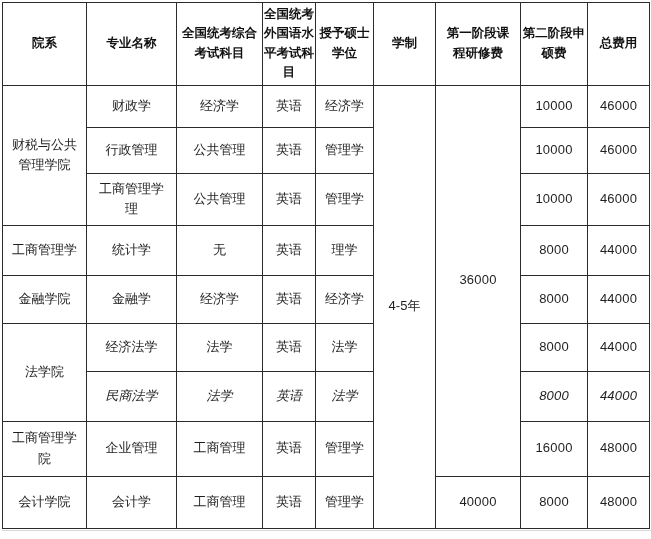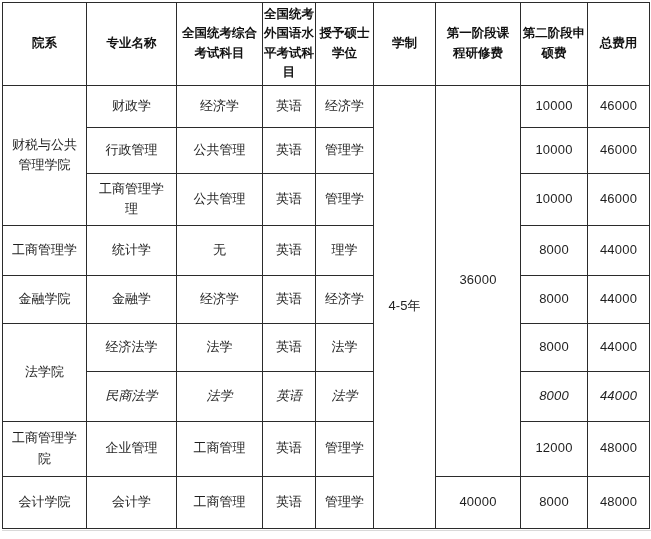--- a/index.html
+++ b/index.html
@@ -175,21 +175,21 @@
       <td class="num">44000</td>
     </tr>
 
     <tr class="r7">
       <td>工商管理学
 院</td>
       <td>企业管理</td>
       <td>工商管理</td>
       <td>英语</td>
       <td>管理学</td>
-      <td class="num">12000</td>
+      <td class="num">16000</td>
       <td class="num">48000</td>
     </tr>
 
     <tr class="r8">
       <td>会计学院</td>
       <td>会计学</td>
       <td>工商管理</td>
       <td>英语</td>
       <td>管理学</td>
       <td class="num">40000</td>

